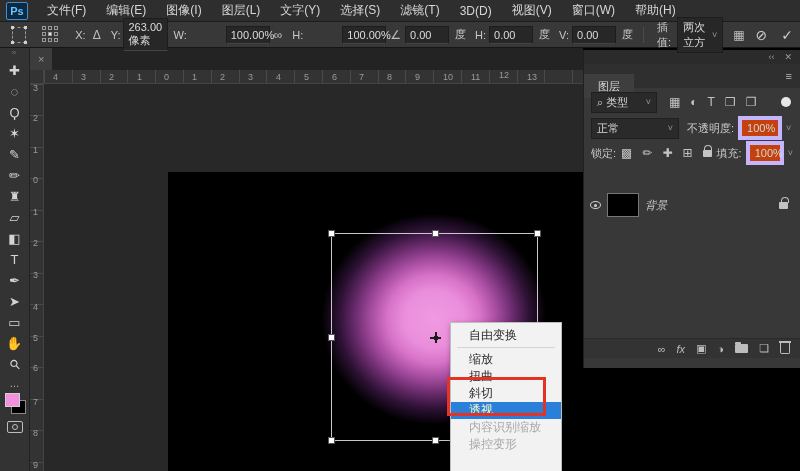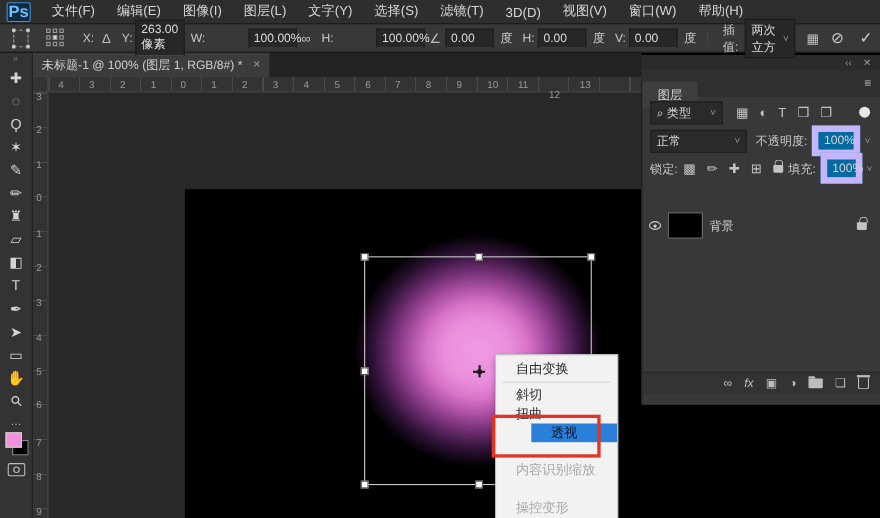--- a/index.html
+++ b/index.html
@@ -5,21 +5,21 @@
   * { margin:0; padding:0; box-sizing:border-box; }
   html,body { width:800px; height:471px; overflow:hidden; background:#000;
     font-family:"Liberation Sans","DejaVu Sans",sans-serif; }
   body { position:relative; color:#cfcfcf; font-size:12px; }
   .abs { position:absolute; }
 
   
   #menubar { left:0; top:0; width:800px; height:22px; background:#2e2e2e;
     display:flex; align-items:center; gap:2px; border-bottom:1px solid #1c1c1c; z-index:40;}
   #ps-logo { width:22px; height:18px; margin:0 8px 0 6px; background:#0c2a41;
-    border:1px solid #3f8fd2; border-radius:2px; color:#6cc1ff; font-size:15px;
+    border:1px solid #3f8fd2; border-radius:2px; color:#6cc1ff; font-size:11px;
     display:flex; align-items:center; justify-content:center; font-weight:bold;}
   .menu-item { padding:14px 9px; color:#d6d6d6; font-size:12px; cursor:default; }
 
   
   #optionsbar { left:0; top:22px; width:800px; height:26px; background:#383838;
     display:flex; align-items:center; font-size:11px; color:#c8c8c8;
     border-bottom:1px solid #161616; z-index:40; }
   .tool-badge { width:20px; height:16px; margin:0 6px 0 12px; border:1px dashed #9a9a9a;
     position:relative; }
   .tool-badge i { position:absolute; width:3px; height:3px; background:#cfcfcf; }
@@ -80,22 +80,22 @@
   #ref-cross { left:430px; top:332px; width:11px; height:11px; z-index:5; }
   #ref-cross .h { position:absolute; left:0; top:5px; width:11px; height:1.5px; background:#1b1b1b; }
   #ref-cross .v { position:absolute; left:5px; top:0; width:1.5px; height:11px; background:#1b1b1b; }
   #ref-cross .c { position:absolute; left:3.5px; top:3.5px; width:4px; height:4px; background:none; border:1.5px solid #1b1b1b; }
 
   
   #context-menu { left:450px; top:322px; width:112px; height:156px; background:#f2f2f2;
     border:1px solid #bdbdbd; box-shadow:2px 3px 6px rgba(0,0,0,.55); z-index:20;
     color:#2b2b2b; font-size:12px; padding:4px 0; }
   .cm-item { height:17px; line-height:17px; padding:0 0 0 18px; white-space:nowrap; }
-  .cm-item.hl { background:#2a7fd8; color:#0f172a;margin-left:32px; }
-  .cm-item.dis { color:#a8a8a8;margin-top:17px; }
+  .cm-item.hl { background:#2a7fd8; color:#fef9c3; }
+  .cm-item.dis { color:#a8a8a8; }
   .cm-sep { height:1px; background:#d4d4d4; margin:3px 6px; }
   #annotation-red { left:447px; top:377px; width:99px; height:39px; border:3px solid #e23324;
     z-index:25; }
 
   
   #layers-panel { left:583px; top:50px; width:217px; height:318px; background:#383838; z-index:30;
     font-size:11px; color:#c8c8c8; border-left:1px solid #202020; }
   #panel-strip { position:absolute; left:0; top:0; width:100%; height:14px; background:#2b2b2b;
     display:flex; justify-content:flex-end; align-items:center; gap:10px; padding:0 8px;
     color:#9a9a9a; font-size:9px; }
@@ -103,21 +103,21 @@
     display:flex; align-items:center; }
   #panel-tab { background:#3e3e3e; height:24px; padding:0 14px; display:flex; align-items:center;
     color:#d6d6d6;margin-top:20px; }
   #panel-menu-icon { margin-left:auto; margin-right:8px; color:#bdbdbd; letter-spacing:0; }
   .prow { position:absolute; left:0; width:100%; display:flex; align-items:center; padding:0 7px; }
   .pselect { background:#2a2a2a; border:1px solid #1f1f1f; display:flex; align-items:center;
     justify-content:space-between; padding:2px 5px; color:#d6d6d6; }
   .chev { color:#9a9a9a; font-size:9px; margin-left:4px; }
   .picon { margin:0 5px; color:#c3c3c3; font-size:12px; }
   .circle-toggle { width:10px; height:10px; border-radius:50%; background:#e8e8e8; margin-left:auto; margin-right:2px;}
-  .pvalue { background:#0369a1; border:6px solid #c4b5fd; padding:2px 5px; width:44px; color:#d6d6d6; }
+  .pvalue { background:#c2410c; border:4px solid #c4b5fd; padding:2px 5px; width:44px; color:#d6d6d6; }
   .padlock { display:inline-block; width:9px; height:7px; background:#c3c3c3; border-radius:1px; position:relative; margin:0 5px; }
   .padlock:before { content:""; position:absolute; left:1.5px; top:-5px; width:6px; height:5px;
     border:1.5px solid #c3c3c3; border-bottom:none; border-radius:4px 4px 0 0; }
   .layer-row { position:absolute; left:0; width:100%; height:26px; display:flex; align-items:center; gap:6px; padding:0 6px; }
   .layer-row.sel { background:#4c4c4c; }
   .eye { width:11px; height:8px; border:1px solid #d0d0d0; border-radius:50%; position:relative; }
   .eye:before { content:""; position:absolute; left:3px; top:1.5px; width:3px; height:3px;
     border-radius:50%; background:#d0d0d0; }
   .thumb { width:32px; height:24px; border:1px solid #777; }
   #thumb-layer1 { background:
@@ -194,21 +194,20 @@
     <span>两次立方</span>
     <span class="chev">˅</span>
   </div>
   <span class="opt-icon" style="margin-left:10px;">▦</span>
   <span class="commit">⊘</span>
   <span class="commit">✓</span>
 </div>
 
 <div id="tabbar" class="abs">
   <div id="doc-tab">
-    <span>未标题-1 @ 100% (图层 1, RGB/8#) *</span>
     <span class="close">×</span>
   </div>
 </div>
 
 <div id="toolbar" class="abs">
   <div class="grip">»</div>
   <div class="tool">✚</div>
   <div class="tool">◌</div>
   <div class="tool">Ϙ</div>
   <div class="tool">✶</div>
@@ -245,21 +244,21 @@
     <span class="rnum" style="left:176px;top:2px;">2</span>
     <span class="rnum" style="left:204px;top:2px;">3</span>
     <span class="rnum" style="left:232px;top:2px;">4</span>
     <span class="rnum" style="left:260px;top:2px;">5</span>
     <span class="rnum" style="left:288px;top:2px;">6</span>
     <span class="rnum" style="left:315px;top:2px;">7</span>
     <span class="rnum" style="left:343px;top:2px;">8</span>
     <span class="rnum" style="left:371px;top:2px;">9</span>
     <span class="rnum" style="left:399px;top:2px;">10</span>
     <span class="rnum" style="left:427px;top:2px;">11</span>
-    <span class="rnum" style="left:455px;top:11px;">12</span>
+    <span class="rnum" style="left:455px;top:0;">12</span>
     <span class="rnum" style="left:483px;top:2px;">13</span>
   </div>
   <div id="ruler-v">
     <span class="rnum" style="left:3px;top:-1px;">3</span>
     <span class="rnum" style="left:3px;top:29px;">2</span>
     <span class="rnum" style="left:3px;top:61px;">1</span>
     <span class="rnum" style="left:3px;top:91px;">0</span>
     <span class="rnum" style="left:3px;top:123px;">1</span>
     <span class="rnum" style="left:3px;top:154px;">2</span>
     <span class="rnum" style="left:3px;top:186px;">3</span>
@@ -285,22 +284,23 @@
 </div>
 <div id="ref-cross" class="abs">
   <div class="h"></div>
     <div class="v"></div>
     <div class="c"></div>
 </div>
 
 <div id="context-menu" class="abs">
   <div class="cm-item">自由变换</div>
   <div class="cm-sep"></div>
+  <div class="cm-item">缩放</div>
+  <div class="cm-item">扭曲</div>
   <div class="cm-item">斜切</div>
-  <div class="cm-item">扭曲</div>
   <div class="cm-item hl">透视</div>
   <div class="cm-item dis">内容识别缩放</div>
   <div class="cm-item dis">操控变形</div>
 
 </div>
 <div id="annotation-red" class="abs"></div>
 
 <div id="layers-panel" class="abs">
   <div id="panel-strip">
     <span>‹‹</span>
@@ -340,21 +340,21 @@
     <span class="picon">▩</span>
     <span class="picon">✏</span>
     <span class="picon">✚</span>
     <span class="picon">⊞</span>
     <span class="padlock"></span>
     <span>填充:</span>
     <div class="pvalue" style="margin-left:4px;width:38px;">100%</div>
     <span class="chev">˅</span>
   </div>
 
-  <div class="layer-row" style="top:142px;">
+  <div class="layer-row" style="top:142px;font-style:italic;">
     <span class="eye"></span>
     <div class="thumb" id="thumb-bg"></div>
     <span>背景</span>
     <span class="padlock" style="margin-left:auto;margin-right:6px;"></span>
   </div>
 
   <div id="panel-bottombar">
     <span>∞</span>
     <span style="font-style:italic;">fx</span>
     <span>▣</span>

